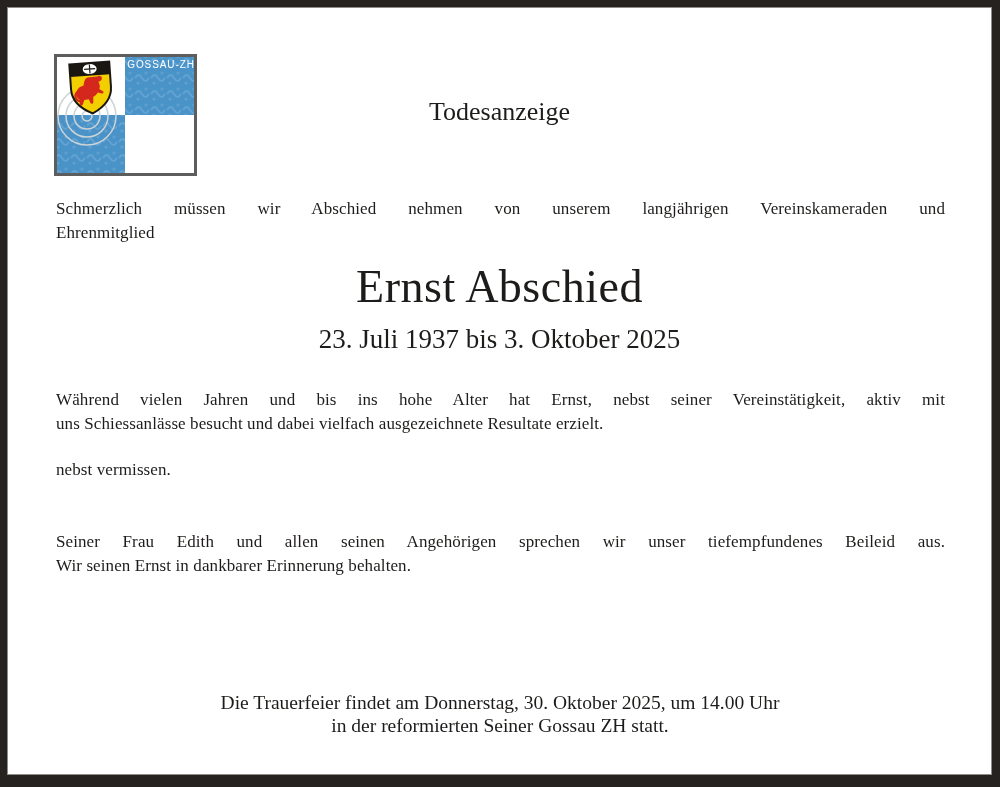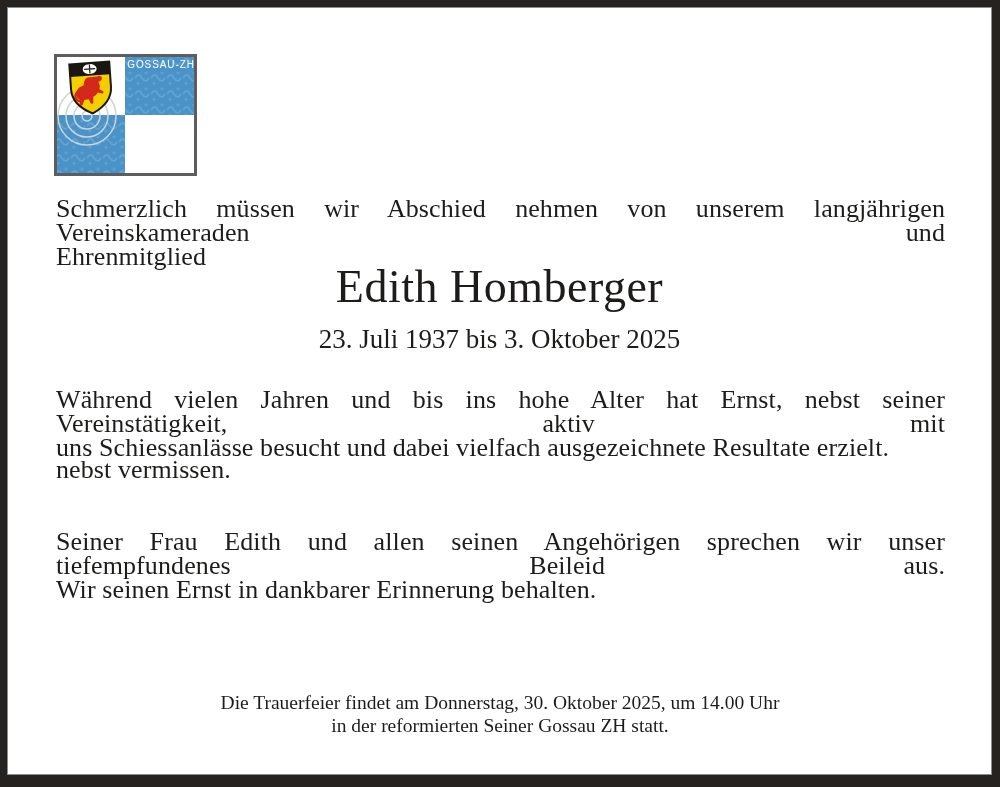--- a/index.html
+++ b/index.html
@@ -8,21 +8,21 @@
   .paper { position:absolute; left:8px; top:8px; width:983px; height:766px;
            background:#ffffff; box-shadow:0 0 0 1px #8f8c88; color:#1d1c1a; }
 
   .abs { position:absolute; }
 
   .logo { left:46px; top:46px; width:143px; height:122px; }
 
   .title { left:0; right:0; top:89px; text-align:center;
            font-size:26px; line-height:30px; }
 
-  .bodypara { left:48px; width:889px; font-size:26px; line-height:24px;
+  .bodypara { left:48px; width:889px; font-size:17px; line-height:24px;
               letter-spacing:0.1px; }
   .jline { text-align:justify; text-align-last:justify; }
   .lline { text-align:left; }
 
   .p1 { top:189px; }
   .p2 { top:380px; }
   .p3 { top:450px; }
   .p4 { top:522px; }
 
   .name { left:0; right:0; top:254px; text-align:center;
@@ -88,27 +88,28 @@
                      l1.4 -4.6 c0.8 -2.6 3 -4 5.6 -3.5 Z" fill="#d5281c"></path>
             <path d="M26 36 c-4.5 0.5 -6.5 5 -4 8.5 c1 1.4 2.6 2 4.2 1.6" fill="none" stroke-width="2.2" stroke-linecap="round" stroke="#d5281c"></path>
             <path d="M17 9 L57 9 L57 34 Q57 50 37 59.5 Q17 50 17 34 Z" fill="none" stroke="#1a1713" stroke-width="2"></path>
           </g>
 
           <text x="107" y="13.5" text-anchor="middle" font-size="10" letter-spacing="0.9" class="emblem-label-txt" fill="#ffffff">GOSSAU-ZH</text>
         </g>
       </svg>
     </div>
 
+    <div class="abs title">Todesanzeige</div>
 
     <div class="abs bodypara p1">
       <div class="jline">Schmerzlich müssen wir Abschied nehmen von unserem langjährigen Vereinskameraden und</div>
       <div class="lline">Ehrenmitglied</div>
     </div>
 
-    <div class="abs name">Edith Homberger</div>
+    <div class="abs name">Ernst Abschied</div>
 
     <div class="abs dates">23. Juli 1937 bis 3. Oktober 2025</div>
 
     <div class="abs bodypara p2">
       <div class="jline">Während vielen Jahren und bis ins hohe Alter hat Ernst, nebst seiner Vereinstätigkeit, aktiv mit</div>
       <div class="lline">uns Schiessanlässe besucht und dabei vielfach ausgezeichnete Resultate erzielt.</div>
     </div>
 
     <div class="abs bodypara p3">
       <div class="lline">nebst vermissen.</div>

